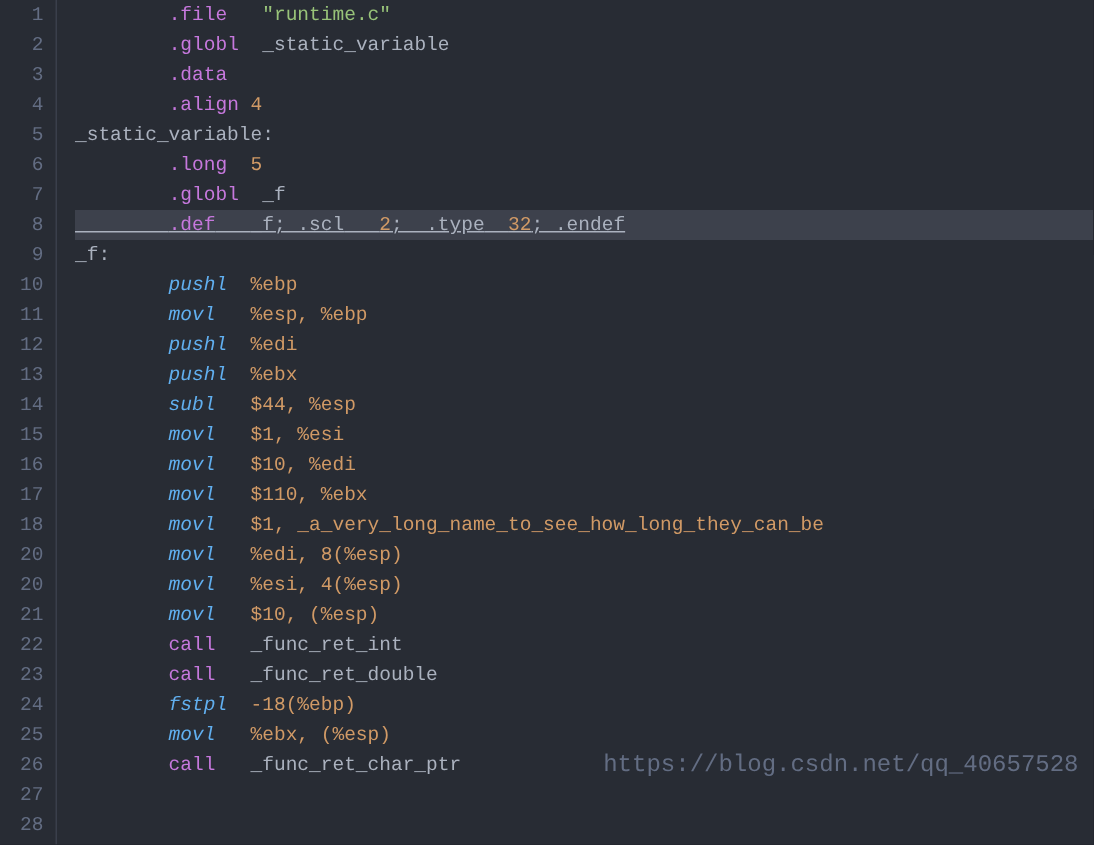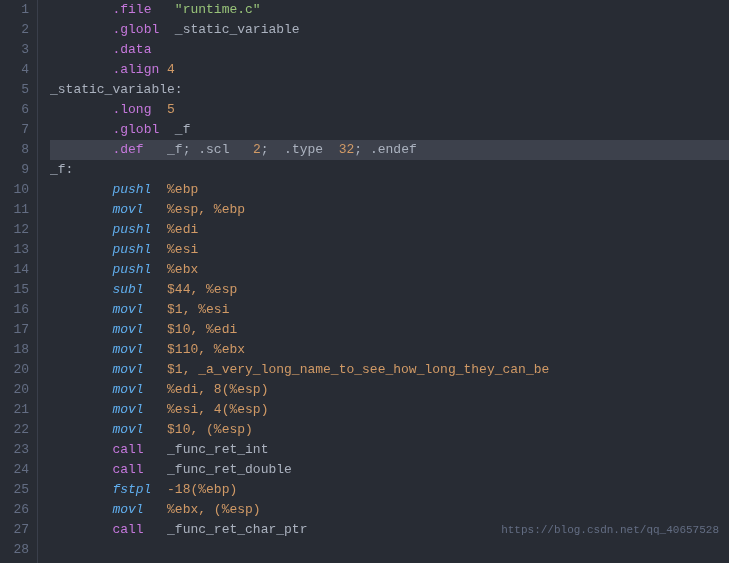--- a/index.html
+++ b/index.html
@@ -41,34 +41,35 @@
     }
     .code-line {
       display: block;
       height: 20px;
       line-height: 20px;
       white-space: pre;
       position: relative;
     }
     .code-line.highlighted {
       background: #d0d7f520;
+      text-decoration: underline;
     }
     
     .c-purple { color: #c678dd; }
     .c-orange { color: #d19a66; }
     .c-blue   { color: #61afef; font-style: italic; }
     .c-green  { color: #98c379; }
     .c-white  { color: #abb2bf; }
     .c-dim    { color: #636d83; }
     .watermark {
       position: absolute;
       right: 10px;
       bottom: 0;
       color: #636d83;
-      font-size: 11px;
+      font-size: 16px;
       font-family: Liberation Mono, monospace;
     }
   </style>
 </head>
 <body>
 
 <div class="code-container">
   <div class="line-numbers" id="line-numbers">
       <span class="line-number">1</span>
       <span class="line-number">2</span>
@@ -105,21 +106,20 @@
       <span class="code-line"><span>        </span><span class="c-purple">.data</span></span>
       <span class="code-line"><span>        </span><span class="c-purple">.align</span><span> </span><span class="c-orange">4</span></span>
       <span class="code-line"><span class="c-white">_static_variable:</span></span>
       <span class="code-line"><span>        </span><span class="c-purple">.long</span><span>  </span><span class="c-orange">5</span></span>
       <span class="code-line"><span>        </span><span class="c-purple">.globl</span><span>  </span><span class="c-white">_f</span></span>
       <span class="code-line highlighted"><span>        </span><span class="c-purple">.def</span><span>   </span><span class="c-white">_f; .scl</span><span>   </span><span class="c-orange">2</span><span class="c-white">;  .type</span><span>  </span><span class="c-orange">32</span><span class="c-white">; .endef</span></span>
       <span class="code-line"><span class="c-white">_f:</span></span>
       <span class="code-line"><span class="c-blue">        pushl</span><span>  </span><span class="c-orange">%ebp</span></span>
       <span class="code-line"><span class="c-blue">        movl</span><span>   </span><span class="c-orange">%esp, %ebp</span></span>
       <span class="code-line"><span class="c-blue">        pushl</span><span>  </span><span class="c-orange">%edi</span></span>
-      <span class="code-line"><span class="c-blue">        pushl</span><span>  </span><span class="c-orange">%esi</span></span>
       <span class="code-line"><span class="c-blue">        pushl</span><span>  </span><span class="c-orange">%ebx</span></span>
       <span class="code-line"><span class="c-blue">        subl</span><span>   </span><span class="c-orange">$44, %esp</span></span>
       <span class="code-line"><span class="c-blue">        movl</span><span>   </span><span class="c-orange">$1, %esi</span></span>
       <span class="code-line"><span class="c-blue">        movl</span><span>   </span><span class="c-orange">$10, %edi</span></span>
       <span class="code-line"><span class="c-blue">        movl</span><span>   </span><span class="c-orange">$110, %ebx</span></span>
       <span class="code-line"><span class="c-blue">        movl</span><span>   </span><span class="c-orange">$1, _a_very_long_name_to_see_how_long_they_can_be</span></span>
       <span class="code-line"><span class="c-blue">        movl</span><span>   </span><span class="c-orange">%edi, 8(%esp)</span></span>
       <span class="code-line"><span class="c-blue">        movl</span><span>   </span><span class="c-orange">%esi, 4(%esp)</span></span>
       <span class="code-line"><span class="c-blue">        movl</span><span>   </span><span class="c-orange">$10, (%esp)</span></span>
       <span class="code-line"><span class="c-purple">        call</span><span>   </span><span class="c-white">_func_ret_int</span></span>

